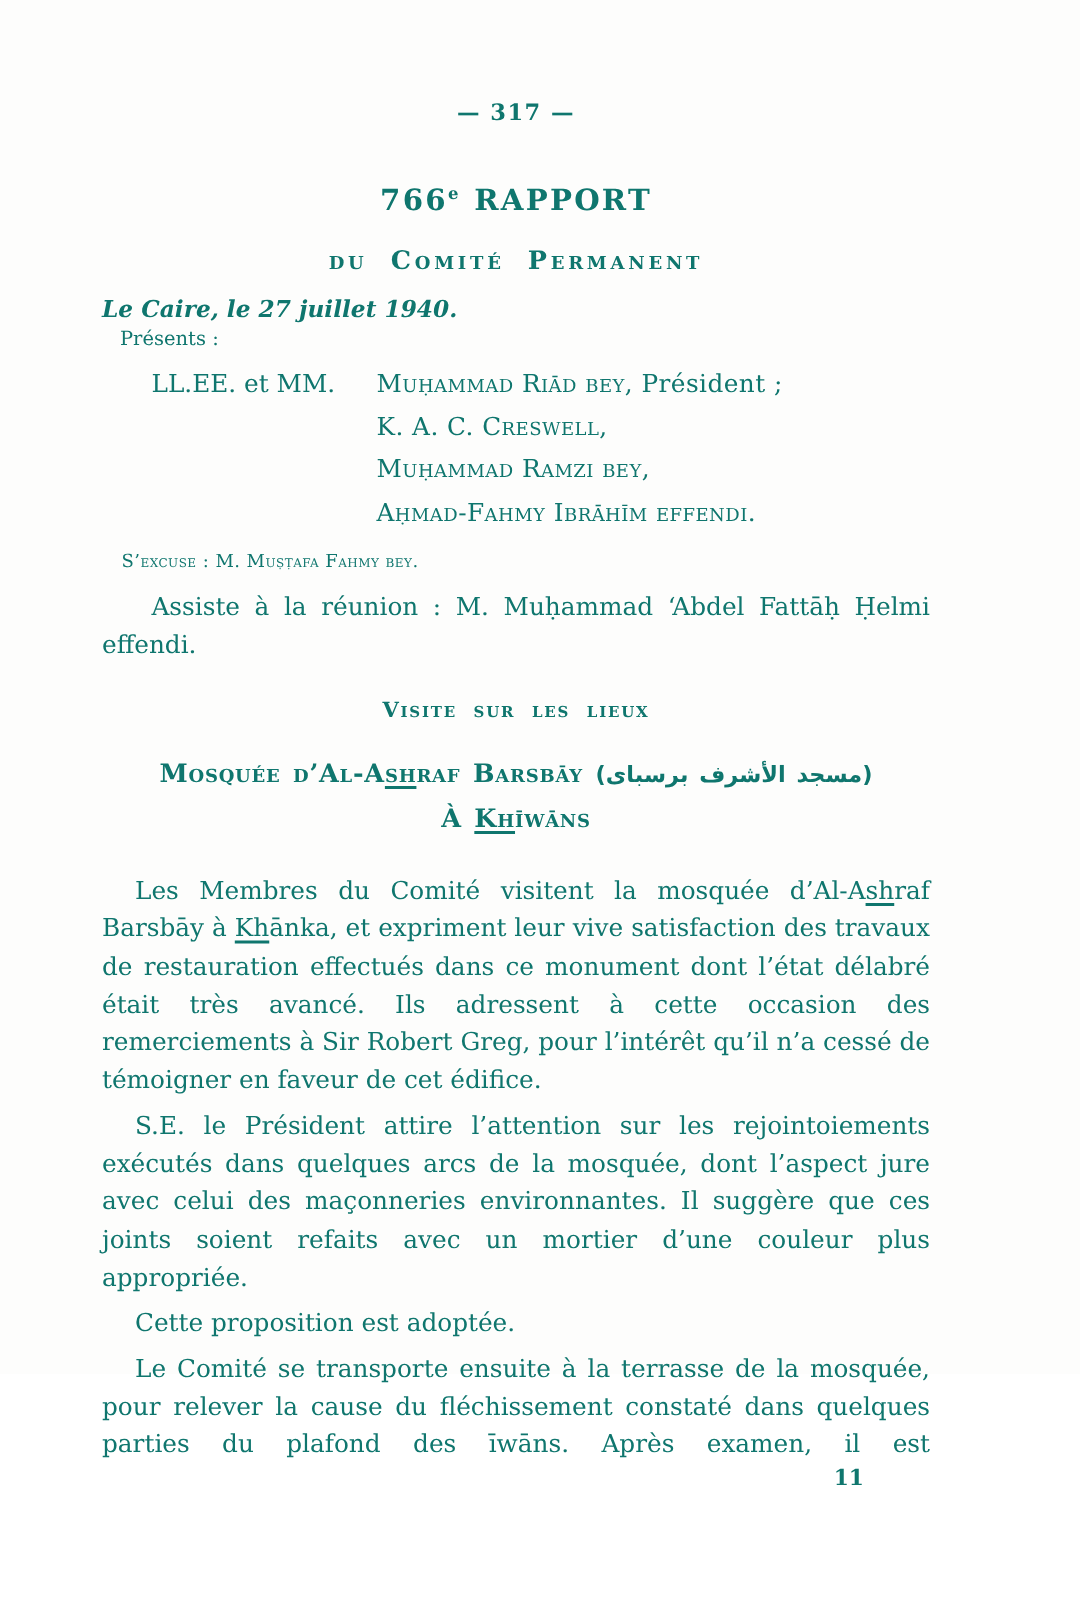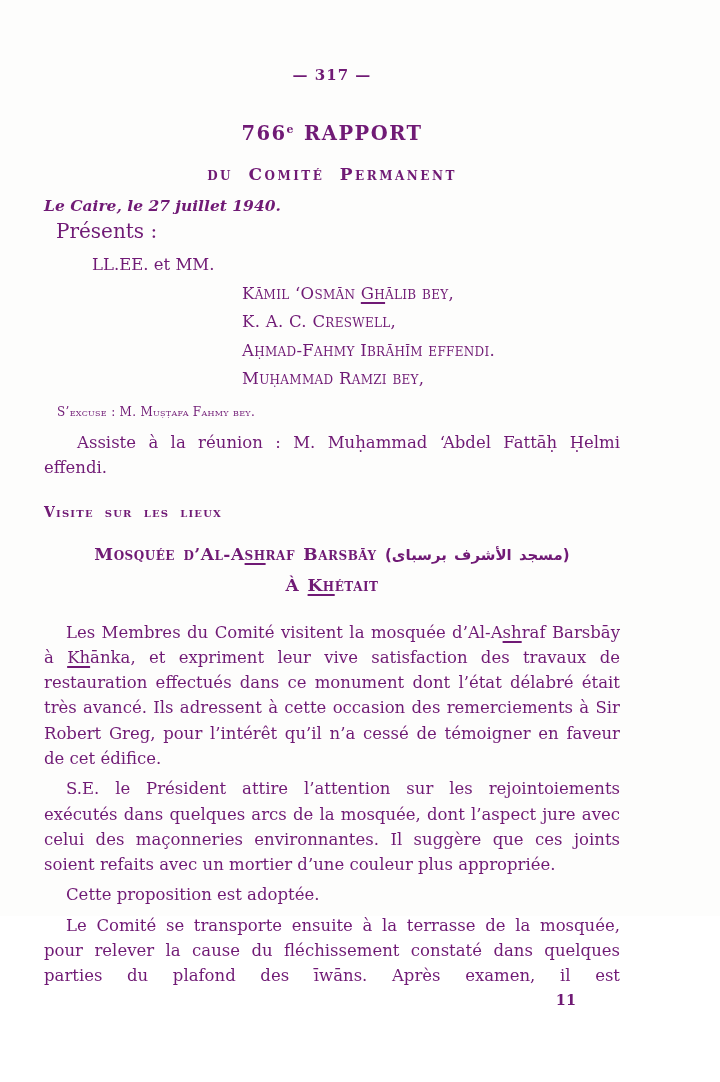--- a/index.html
+++ b/index.html
@@ -2,24 +2,24 @@
 <html lang="fr"><head>
 <meta charset="utf-8">
 <style>
   html, body { margin: 0; padding: 0; background: #ffffff; }
   body { width: 720px; height: 1082px; overflow: hidden; }
 
   .page {
     box-sizing: border-box;
     width: 720px;
     height: 916px;
-    padding: 66px 100px 0 44px;
+    padding: 66px 100px 0 68px;
     background: #fdfdfc;
     font-family: "DejaVu Serif", "Liberation Serif", serif;
-    color: #701a75;
+    color: #0f766e;
   }
 
   .sc { font-variant: small-caps; }
   .u  { text-decoration: underline; text-decoration-thickness: 1.5px; text-underline-offset: 3px; }
   .n  { font-variant: normal; }
   .ar { font-variant: normal; font-family: "DejaVu Sans", sans-serif; font-size: 0.88em; letter-spacing: 0; text-align: right; }
 
   .page-number {
     text-align: center;
     font-size: 15px;
@@ -50,51 +50,51 @@
     margin-top: 12px;
     padding-right: 37px;
     font-style: italic;
     font-weight: bold;
     font-size: 15.5px;
   }
 
   .presents {
     margin-top: 4px;
     padding-left: 12px;
-    font-size: 20px;
+    font-size: 13px;
   }
 
   .attendee-list {
     margin-top: 8px;
     padding-left: 33px;
     font-size: 16.5px;
   }
   .attendee-row { display: flex; line-height: 28.5px; }
-  .attendee-row .prefix { flex: 0 0 150px; width: 150px; margin-left: 15px; }
+  .attendee-row .prefix { flex: 0 0 150px; width: 150px; }
   .attendee-row .name { letter-spacing: 0.3px; }
 
   .excuse {
     margin-top: 6px;
     padding-left: 13px;
     font-size: 12px;
     line-height: 25px;
     letter-spacing: 0.3px;
   }
 
   .assiste {
     margin: 5px 0 0 0;
     text-indent: 33px;
     text-align: justify;
     font-size: 16.5px;
     line-height: 25px;
   }
 
   .visit-heading {
     margin-top: 24px;
-    text-align: left;
+    text-align: center;
     font-size: 14px;
     font-weight: bold;
     letter-spacing: 1.2px;
     word-spacing: 5px;
   }
 
   .mosque-heading { margin-top: 19px; text-align: center; font-weight: bold; font-size: 17px; }
   .mh-line { line-height: 30px; letter-spacing: 0.5px; word-spacing: 2px; }
 
   .body-para {
@@ -126,51 +126,51 @@
 
   <div class="subtitle sc">du Comité Permanent</div>
 
   <div class="dateline">Le Caire, le 27 juillet 1940.</div>
 
   <div class="presents">Présents :</div>
 
   <div class="attendee-list">
     <div class="attendee-row">
       <span class="prefix">LL.EE. et MM.</span>
+      <span class="name sc"><span>Muḥammad Riād bey,</span><span class="n"> Président ;</span></span>
     </div>
     <div class="attendee-row">
       <span class="prefix"></span>
     </div>
     <div class="attendee-row">
       <span class="prefix"></span>
-      <span class="name sc"><span>Kāmil ‘Osmān </span><span class="u">Gh</span><span>ālib bey,</span></span>
     </div>
     <div class="attendee-row">
       <span class="prefix"></span>
       <span class="name sc"><span>K. A. C. Creswell,</span></span>
     </div>
     <div class="attendee-row">
       <span class="prefix"></span>
-      <span class="name sc"><span>Aḥmad-Fahmy Ibrāhīm effendi.</span></span>
+      <span class="name sc"><span>Muḥammad Ramzi bey,</span></span>
     </div>
     <div class="attendee-row">
       <span class="prefix"></span>
-      <span class="name sc"><span>Muḥammad Ramzi bey,</span></span>
+      <span class="name sc"><span>Aḥmad-Fahmy Ibrāhīm effendi.</span></span>
     </div>
   </div>
 
   <div class="excuse sc">S’excuse : M. Muṣṭafa Fahmy bey.</div>
 
   <p class="assiste">Assiste à la réunion : M. Muḥammad ‘Abdel Fattāḥ Ḥelmi effendi.</p>
 
   <div class="visit-heading sc">Visite sur les lieux</div>
 
   <div class="mosque-heading">
     <div class="mh-line sc"><span>Mosquée d’Al-A</span><span class="u">sh</span><span>raf Barsbāy </span><span class="ar">(مسجد الأشرف برسباى)</span></div>
-    <div class="mh-line sc"><span>À </span><span class="u">Kh</span><span>était</span></div>
+    <div class="mh-line sc"><span>À </span><span class="u">Kh</span><span>īwāns</span></div>
   </div>
 
   <p class="body-para"><span>Les Membres du Comité visitent la mosquée d’Al-A</span><span class="u">sh</span><span>raf Barsbāy à </span><span class="u">Kh</span><span>ānka, et expriment leur vive satisfaction des travaux de restauration effectués dans ce monument dont l’état délabré était très avancé. Ils adressent à cette occasion des remerciements à Sir Robert Greg, pour l’intérêt qu’il n’a cessé de témoigner en faveur de cet édifice.</span></p>
 
   <p class="body-para">S.E. le Président attire l’attention sur les rejointoiements exécutés dans quelques arcs de la mosquée, dont l’aspect jure avec celui des maçonneries environnantes. Il suggère que ces joints soient refaits avec un mortier d’une couleur plus appropriée.</p>
 
   <p class="body-para">Cette proposition est adoptée.</p>
 
   <p class="body-para last-cut">Le Comité se transporte ensuite à la terrasse de la mosquée, pour relever la cause du fléchissement constaté dans quelques parties du plafond des īwāns. Après examen, il est</p>
 

